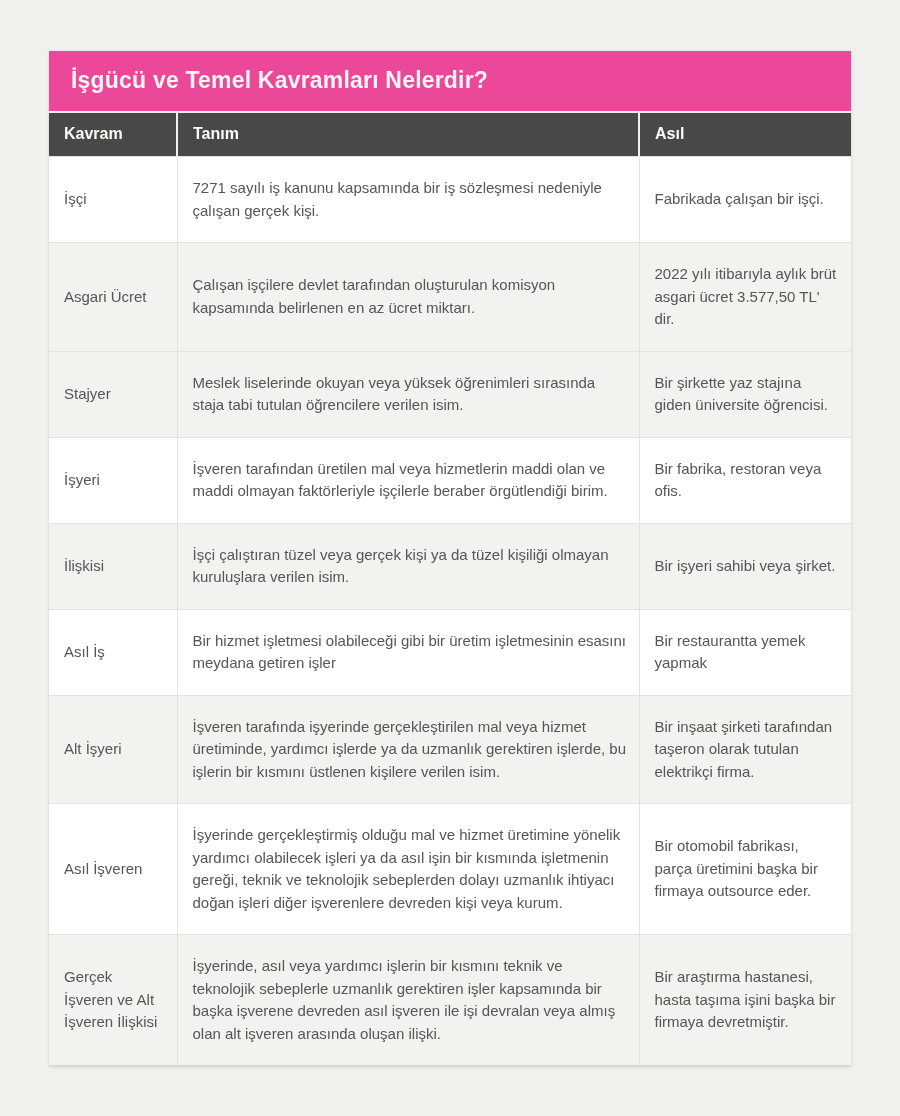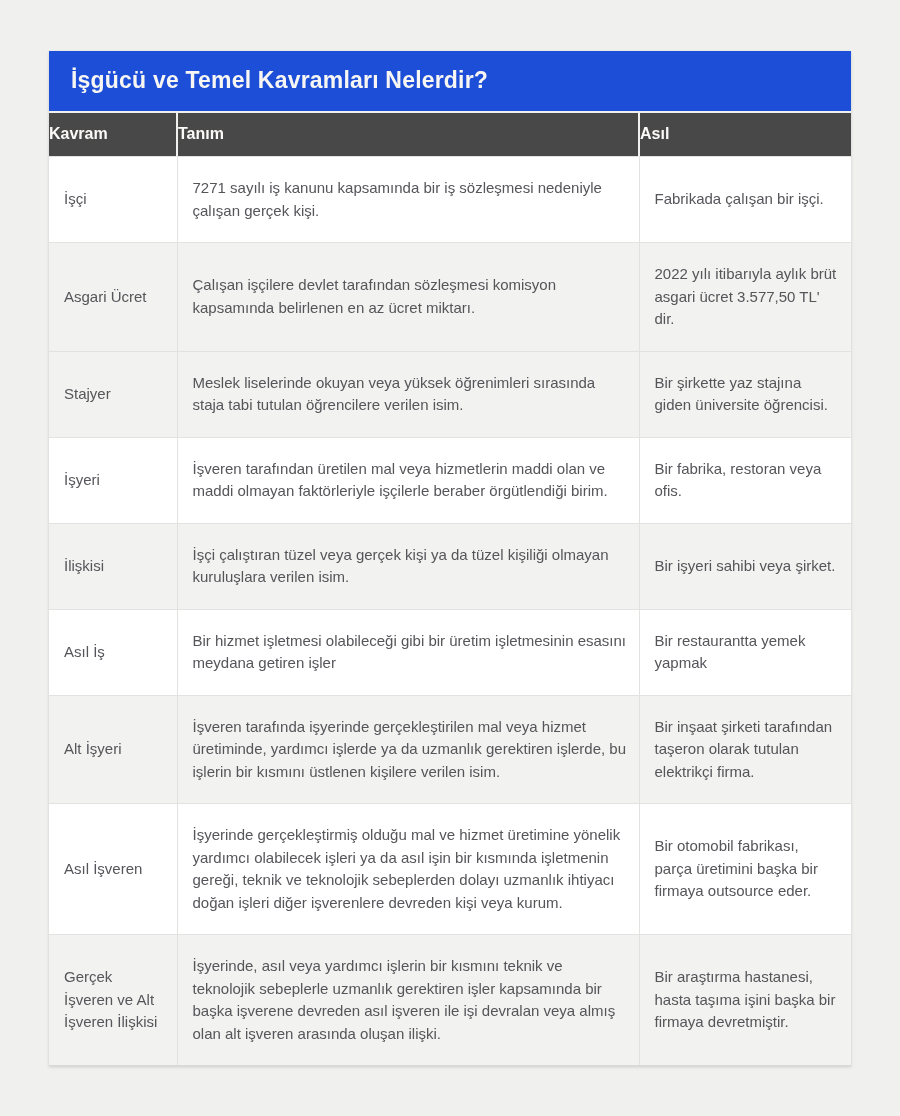--- a/index.html
+++ b/index.html
@@ -16,21 +16,21 @@
   .card {
     width: 802px;
     margin: 0 auto;
     position: relative;
     top: 51px;
     background: #ffffff;
     box-shadow: 0 1px 3px rgba(0,0,0,0.15);
     border-bottom: 1px solid #d9d9d7;
   }
   .title-bar {
-    background: #1d4ed8;
+    background: #ec4899;
     color: #f7f6f3;
     font-size: 23px;
     font-weight: bold;
     padding: 16px 22px 17px 22px;
     letter-spacing: 0.2px;
   }
   table.concepts {
     width: 100%;
     border-collapse: collapse;
     table-layout: fixed;
@@ -38,21 +38,21 @@
   table.concepts col.c-kavram { width: 128px; }
   table.concepts col.c-tanim  { width: 462px; }
   table.concepts col.c-ornek  { width: 212px; }
 
   thead th {
     background: #484848;
     color: #fbfaf8;
     font-size: 16px;
     font-weight: bold;
     text-align: left;
-    padding: 12px 15px 13px 0;
+    padding: 12px 15px 13px 15px;
     border-top: 2px solid #f0f0ee;
     border-left: 2px solid #f0f0ee;
   }
   thead th:first-child { border-left: none; }
 
   tbody td {
     font-size: 15px;
     color: #55555a;
     line-height: 1.5;
     vertical-align: middle;
@@ -85,21 +85,21 @@
       </tr>
     </thead>
     <tbody>
       <tr class="even">
         <td>İşçi</td>
         <td>7271 sayılı iş kanunu kapsamında bir iş sözleşmesi nedeniyle çalışan gerçek kişi.</td>
         <td>Fabrikada çalışan bir işçi.</td>
       </tr>
       <tr class="odd">
         <td>Asgari Ücret</td>
-        <td>Çalışan işçilere devlet tarafından sözleşmesi komisyon kapsamında belirlenen en az ücret miktarı.</td>
+        <td>Çalışan işçilere devlet tarafından oluşturulan komisyon kapsamında belirlenen en az ücret miktarı.</td>
         <td>2022 yılı itibarıyla aylık brüt asgari ücret 3.577,50 TL' dir.</td>
       </tr>
       <tr class="odd">
         <td>Stajyer</td>
         <td>Meslek liselerinde okuyan veya yüksek öğrenimleri sırasında staja tabi tutulan öğrencilere verilen isim.</td>
         <td>Bir şirkette yaz stajına giden üniversite öğrencisi.</td>
       </tr>
       <tr class="even">
         <td>İşyeri</td>
         <td>İşveren tarafından üretilen mal veya hizmetlerin maddi olan ve maddi olmayan faktörleriyle işçilerle beraber örgütlendiği birim.</td>

